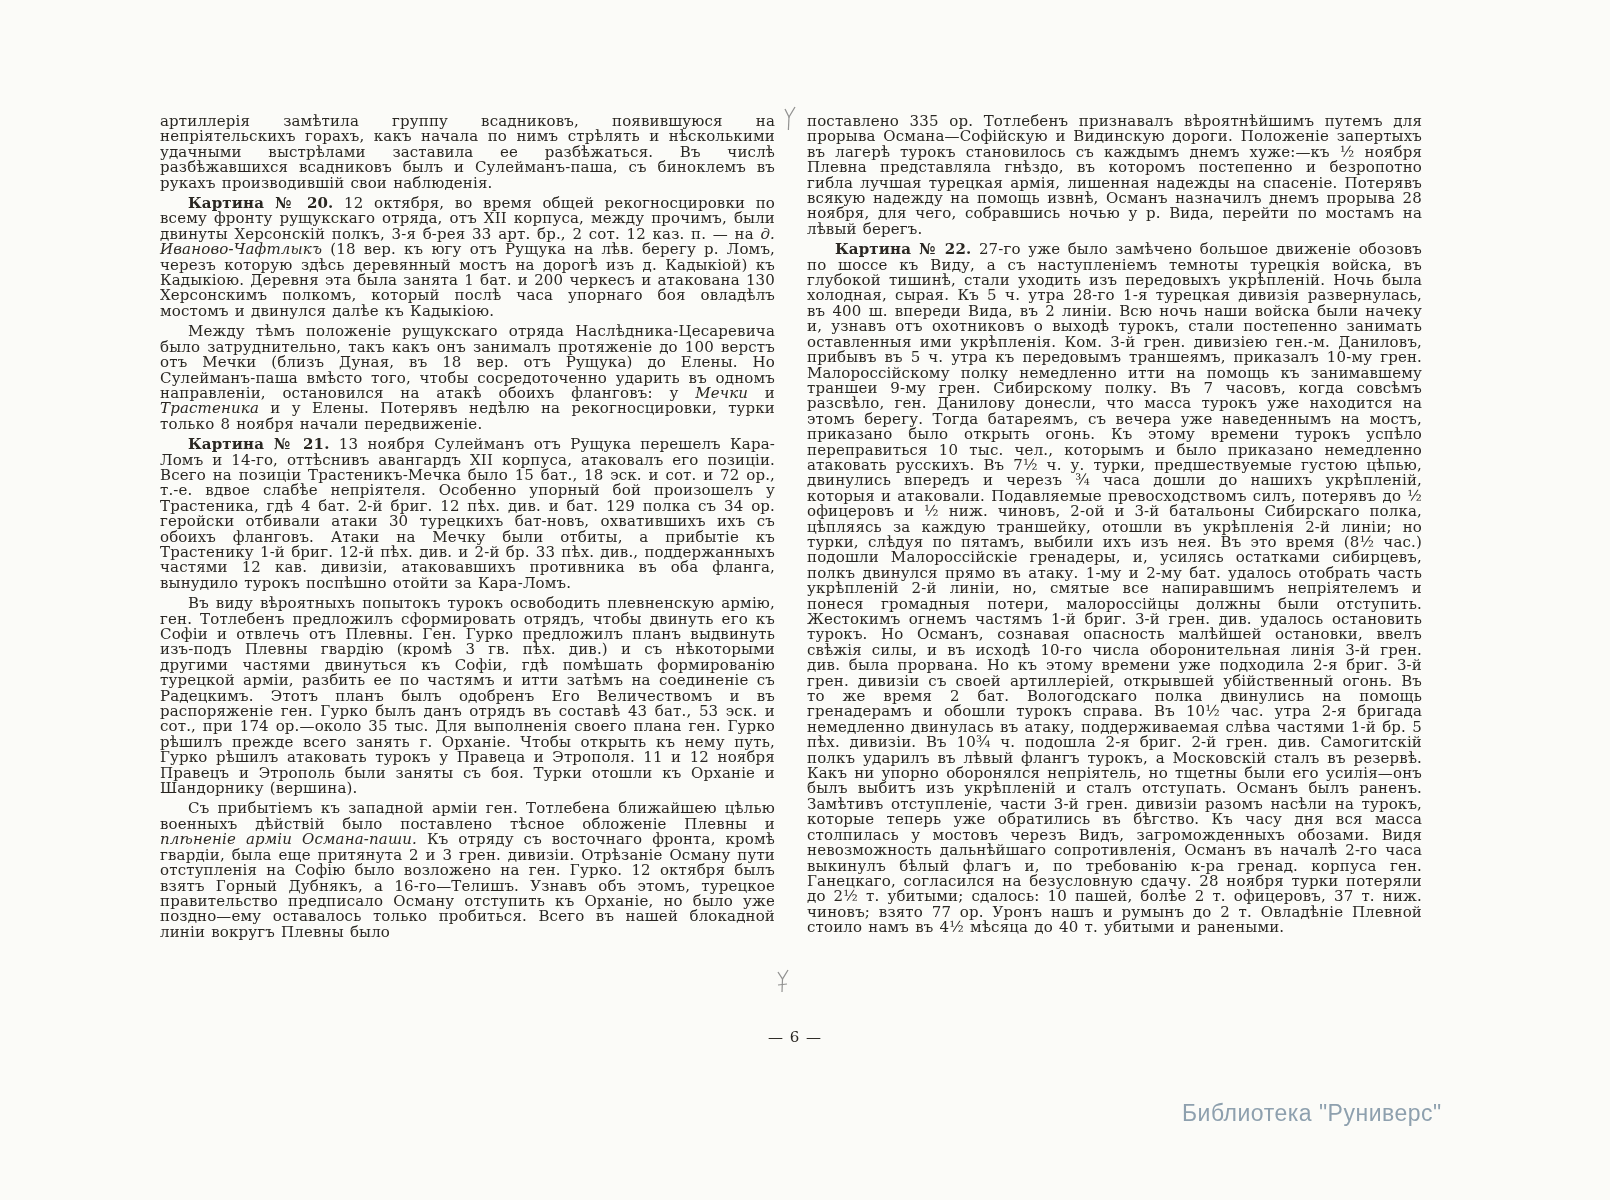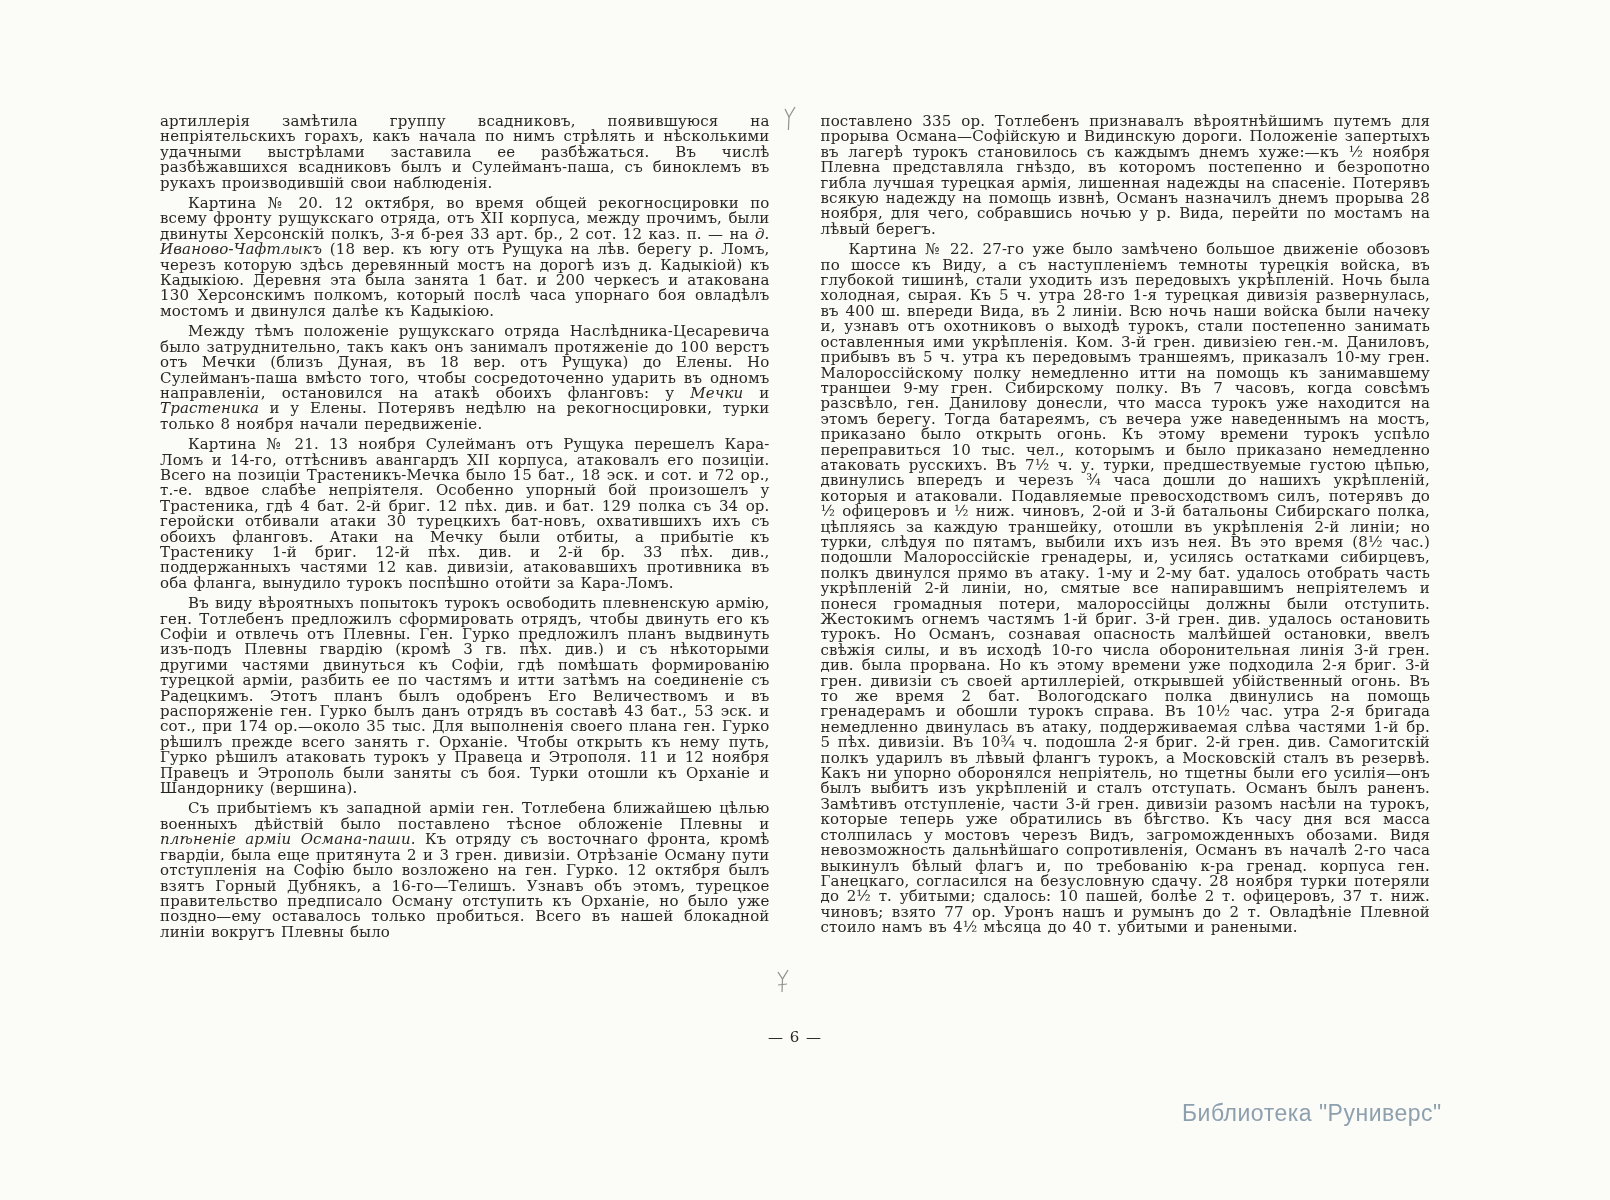--- a/index.html
+++ b/index.html
@@ -18,38 +18,38 @@
   .page {
     position: absolute;
     inset: 0;
   }
   .text-block {
     position: absolute;
     left: 160px;
     top: 114px;
     width: 1270px;
     display: flex;
-    gap: 51px;
+    gap: 32px;
   }
   .column {
     width: 615px;
     text-align: justify;
     font-size: 15px;
     line-height: 15.4px;
     letter-spacing: 0.15px;
     word-spacing: 1.2px;
   }
   .para {
     margin: 0 0 5px 0;
     text-indent: 28px;
   }
   .para.noindent {
     text-indent: 0;
   }
-  .bold { font-weight: normal; }
+  .bold { font-weight: bold; }
   .italic { font-style: italic; }
   .normal { font-style: normal; }
   .page-number {
     position: absolute;
     left: 160px;
     top: 1028px;
     width: 1270px;
     text-align: center;
     font-size: 15px;
     letter-spacing: 1px;

